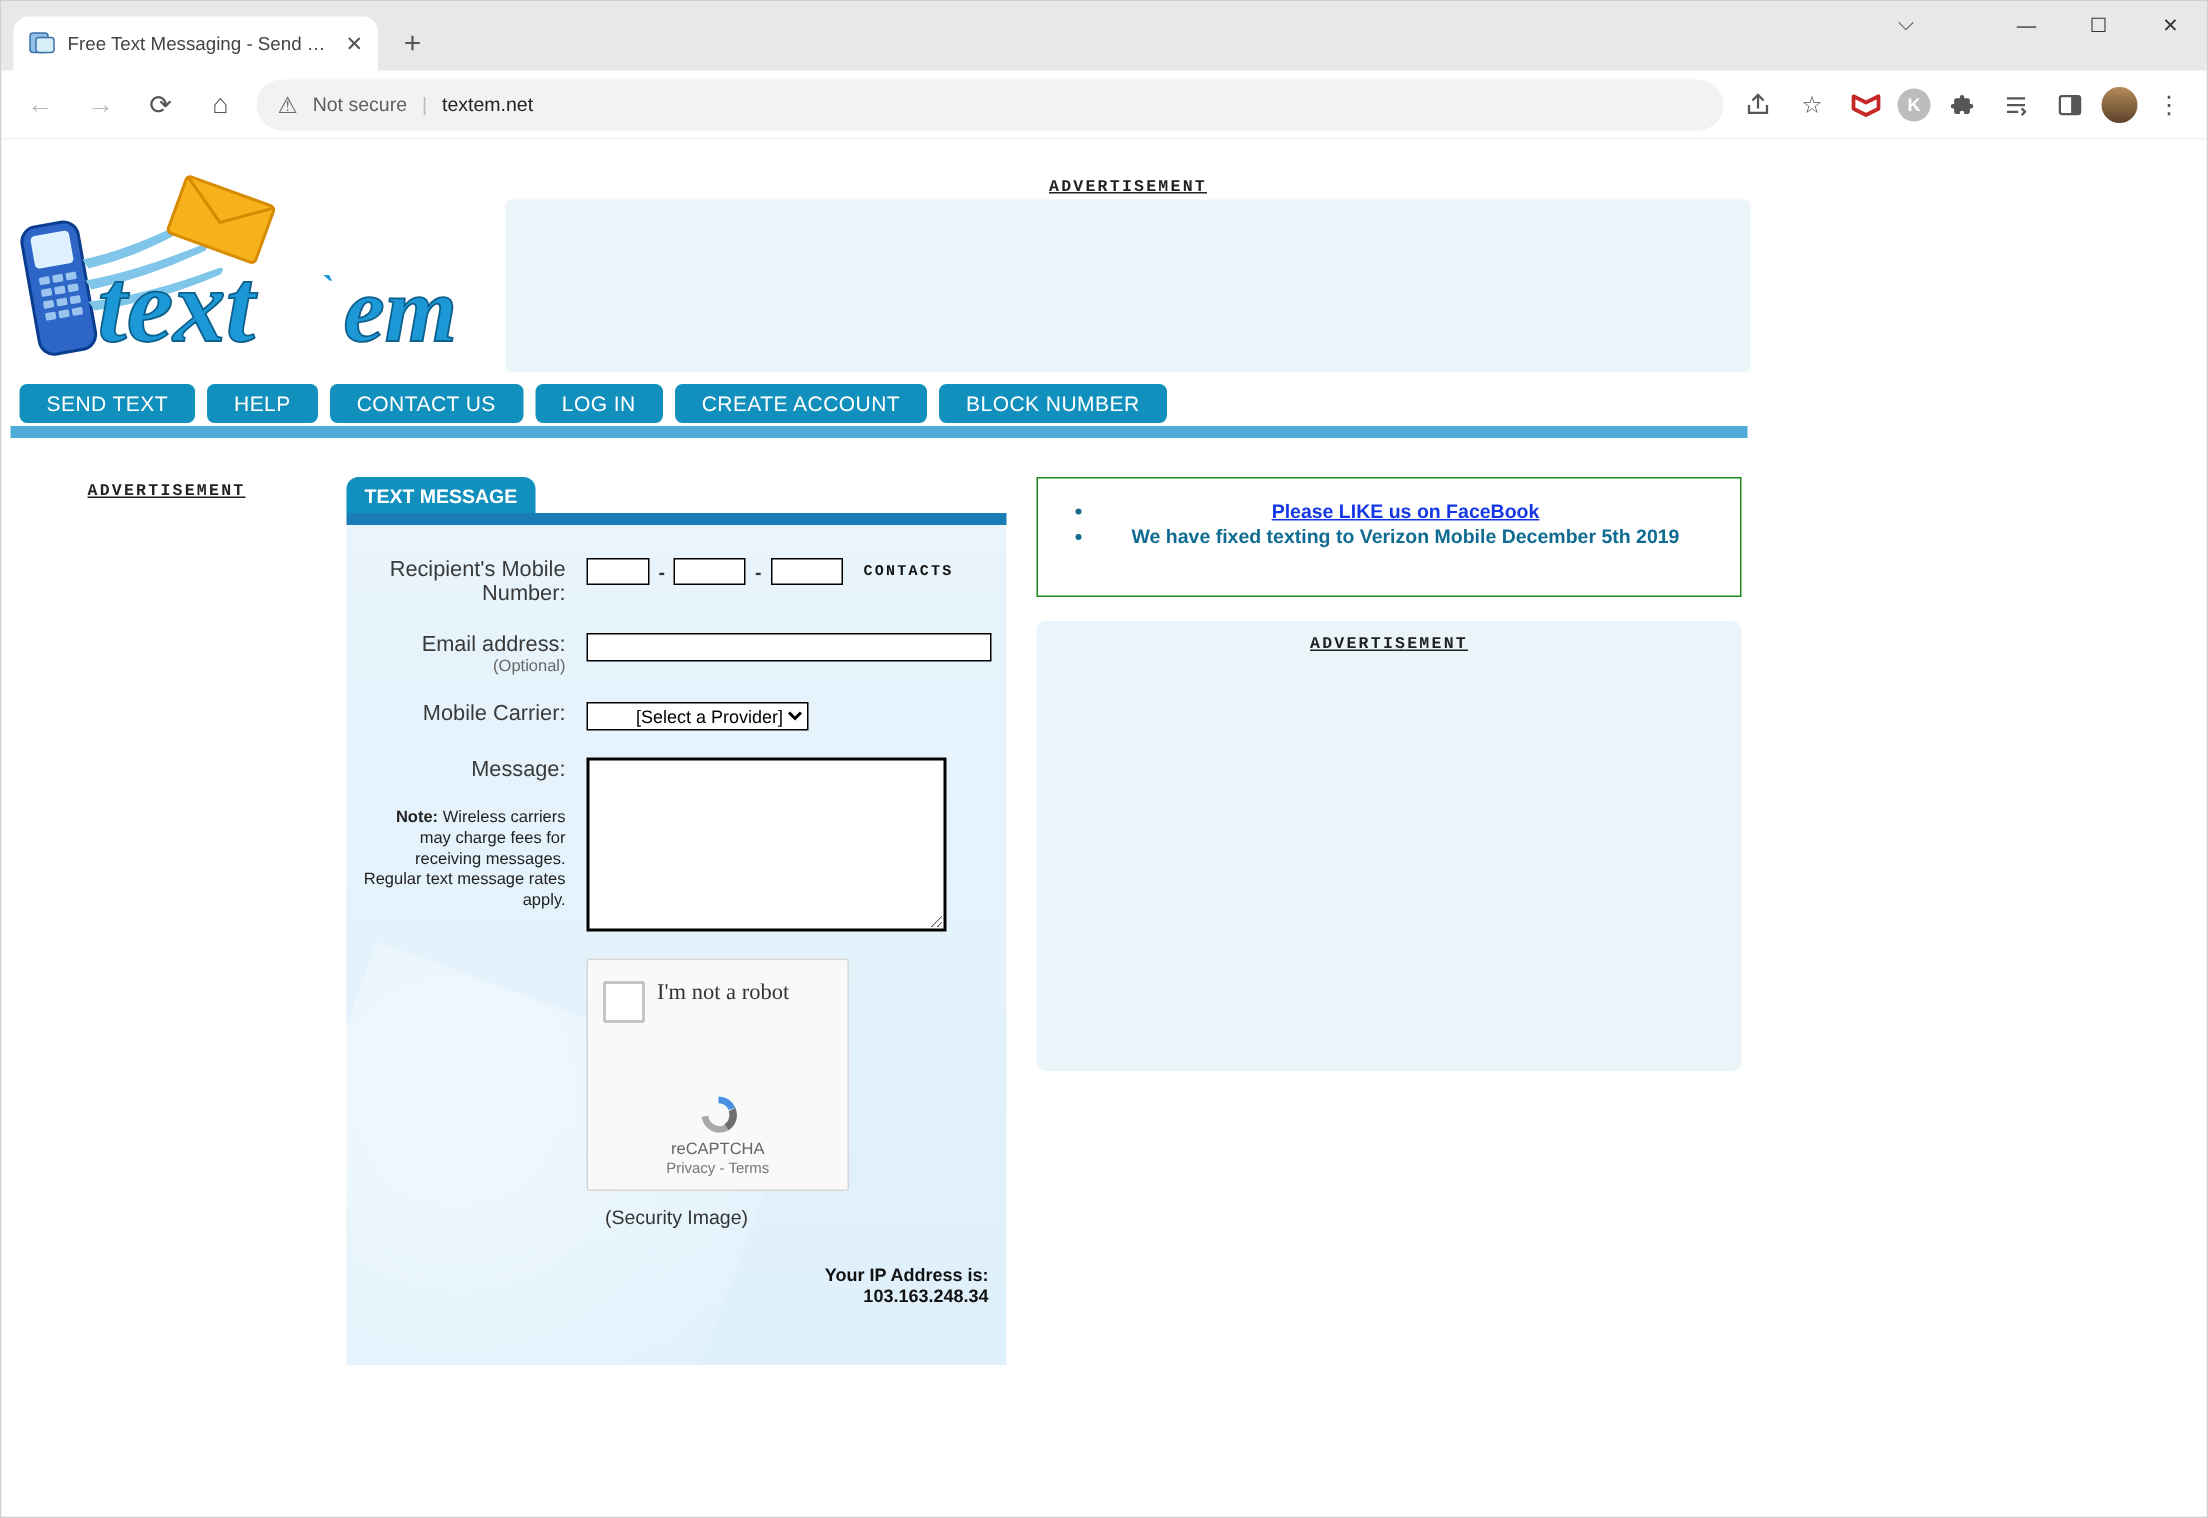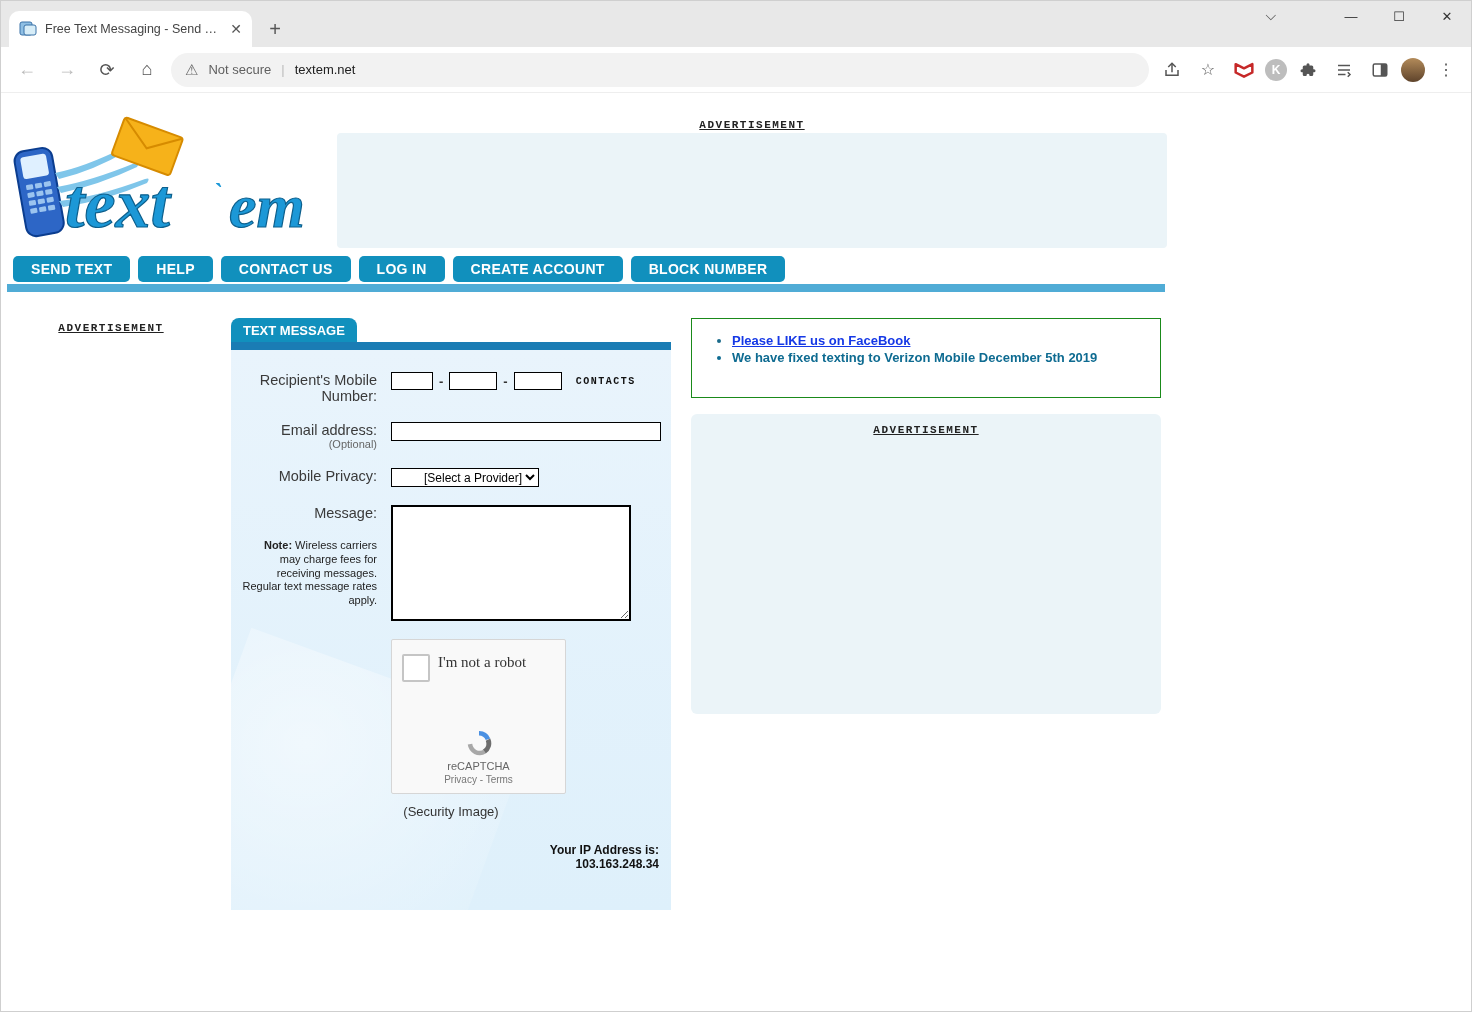--- a/index.html
+++ b/index.html
@@ -41,21 +41,21 @@
   .hdr { display:flex; align-items:stretch; padding-top: 22px; }
   .logo { width: 330px; height: 135px; display:flex; justify-content:flex-start; }
   .logo svg { width: 330px; height: 130px; }
 
   .topad-wrap { flex:1; display:flex; flex-direction:column; align-items:center; }
   .adlabel { font-family: "Courier New", monospace; font-weight:700; font-size:11px; letter-spacing:1.5px; color:#222; text-decoration: underline; margin: 4px 0 2px; }
   .topad { width: 830px; height: 115px; background: #ebf4f8; border-radius:4px; }
 
   
   .navrow { display:flex; gap:8px; margin-top: 6px; padding-left: 6px; }
-  .navbtn-pill { background:#1190bd; color:#fff; font-weight:700; font-size:14px; padding: 5px 18px; border-radius:5px; letter-spacing:.3px; cursor:pointer; }
+  .navbtn-pill { background:#1190bd; color:#fff; font-weight:400; font-size:14px; padding: 5px 18px; border-radius:5px; letter-spacing:.3px; cursor:pointer; }
   .navstripe { height:8px; background:#50acd6; margin-top:2px; }
 
   
   .cols { display:flex; gap:20px; margin-top:26px; padding: 0 4px; }
   .leftcol { width:200px; }
   .leftcol .adlabel { display:block; text-align:center; margin-top:4px; }
   .centercol { width:440px; }
   .rightwrap { flex:1; display:flex; flex-direction:column; gap:16px; }
 
   
@@ -88,21 +88,21 @@
   .captcha-label { font-size:15px; color:#333; }
   .captcha-foot { position:absolute; bottom:8px; left:0; right:0; text-align:center; font-size:10px; color:#777; }
   .captcha-foot .brand { font-size:11px; color:#666; margin-bottom:2px; }
   .captcha-foot .links span { cursor:pointer; }
   .recaptcha-icon { width:30px; height:30px; margin:0 auto 2px; }
 
   .secimg { text-align:center; font-size:13px; color:#333; margin-top:10px; position:relative; z-index:1; }
   .ipline { text-align:right; font-size:12px; font-weight:700; color:#111; margin-top:24px; padding-right:2px; position:relative; z-index:1; }
 
   
-  .announce { border:1px solid #1a8a1a; padding:14px 18px 30px; font-size:13px; font-weight:700; }
+  .announce { border:1px solid #1a8a1a; padding:14px 18px 30px; font-size:13px; font-weight:700;text-align:center; }
   .announce ul { list-style: disc; padding-left: 22px; }
   .announce li { color:#1a6b8b; margin-bottom:2px; }
   .announce a { color:#1538e6; text-decoration:underline; cursor:pointer; }
   .announce .plain { color:#0e6b91; }
   .rightad { background:#ebf4f8; height:300px; border-radius:6px; display:flex; align-items:flex-start; justify-content:center; padding-top:6px; }
 
   
   .viewport::-webkit-scrollbar { width:16px; }
   .viewport::-webkit-scrollbar-track { background:#f1f1f1; }
   .viewport::-webkit-scrollbar-thumb { background:#c4c4c4; border-radius:6px; border:3px solid #f1f1f1; }
@@ -272,21 +272,21 @@
               <div class="flab">
                 <span>Email address:</span>
                 <span class="sub">(Optional)</span>
               </div>
               <div class="fbody">
                 <input type="text" class="email-input" style="">
               </div>
             </div>
 
             <div class="frow">
-              <div class="flab">Mobile Privacy:</div>
+              <div class="flab">Mobile Carrier:</div>
               <div class="fbody">
                 <select class="carrier-select">
                   <option>[Select a Provider]</option>
                 </select>
               </div>
             </div>
 
             <div class="frow">
               <div class="flab">
                 <span>Message:</span>

